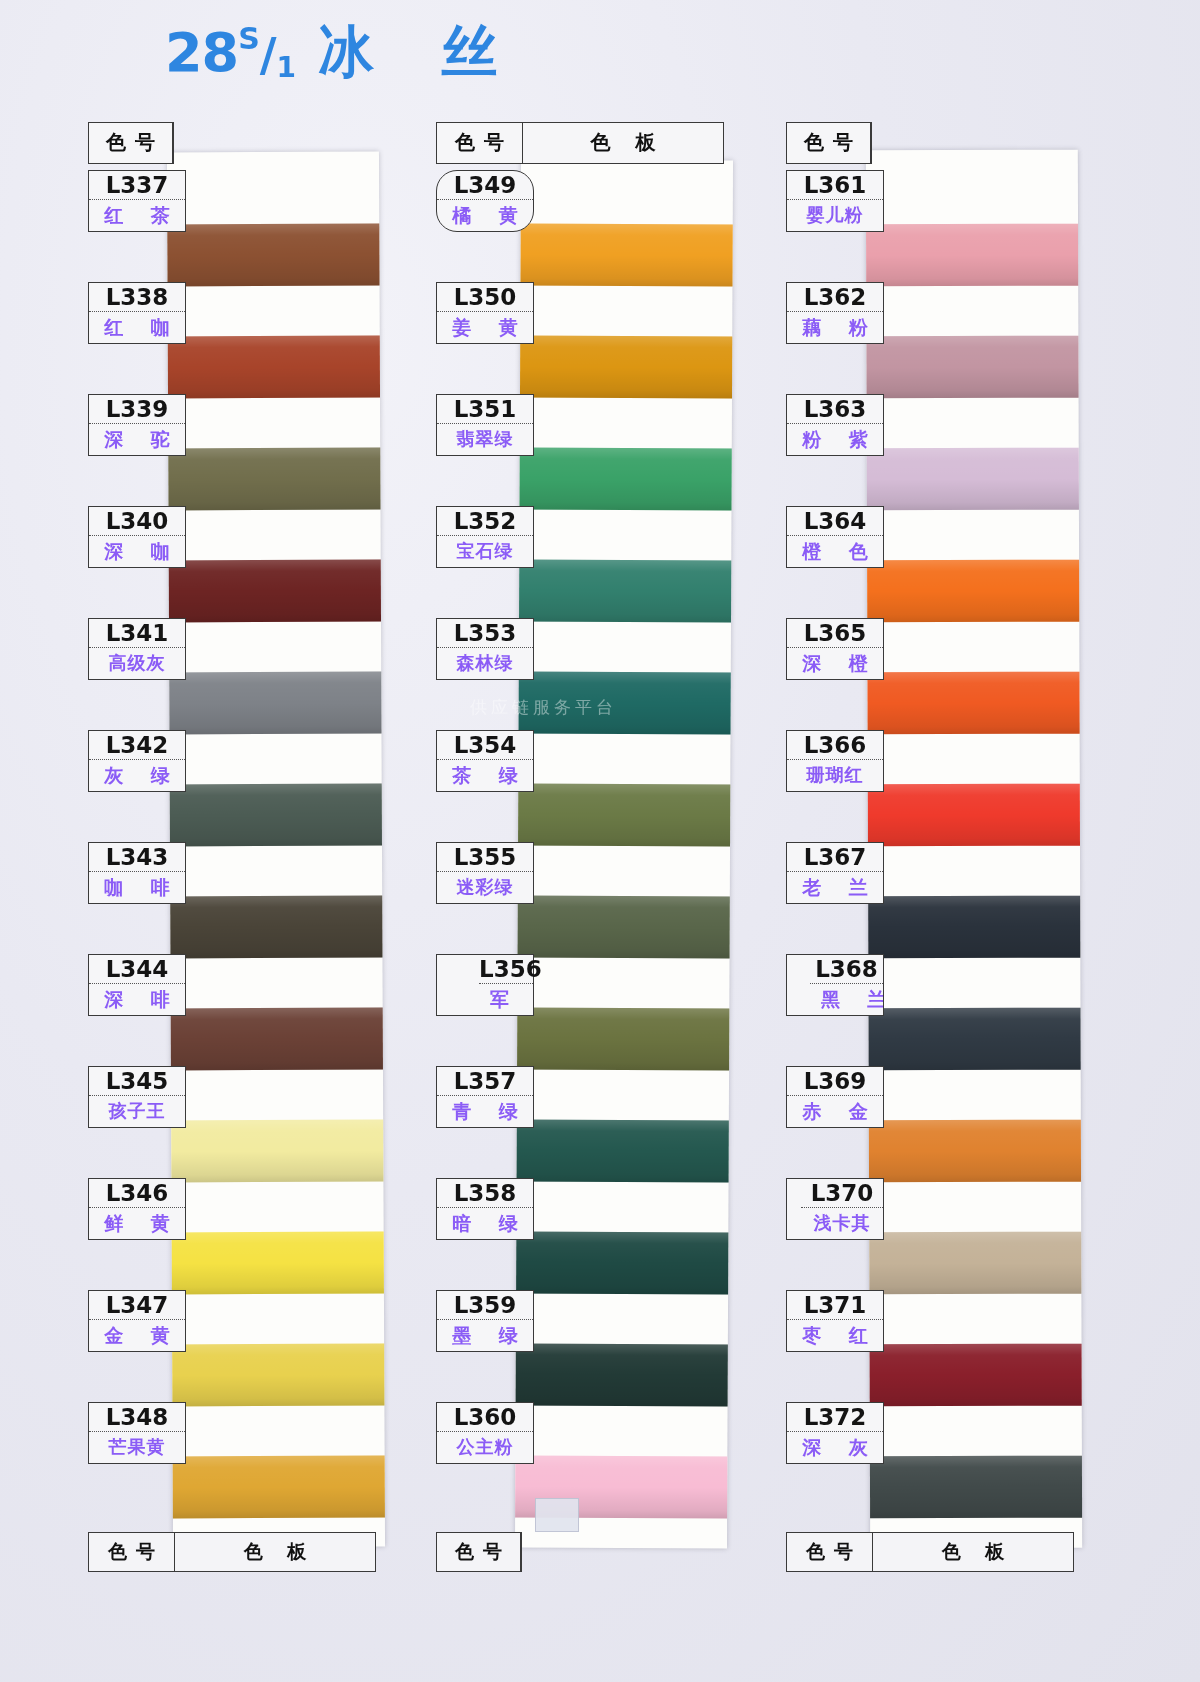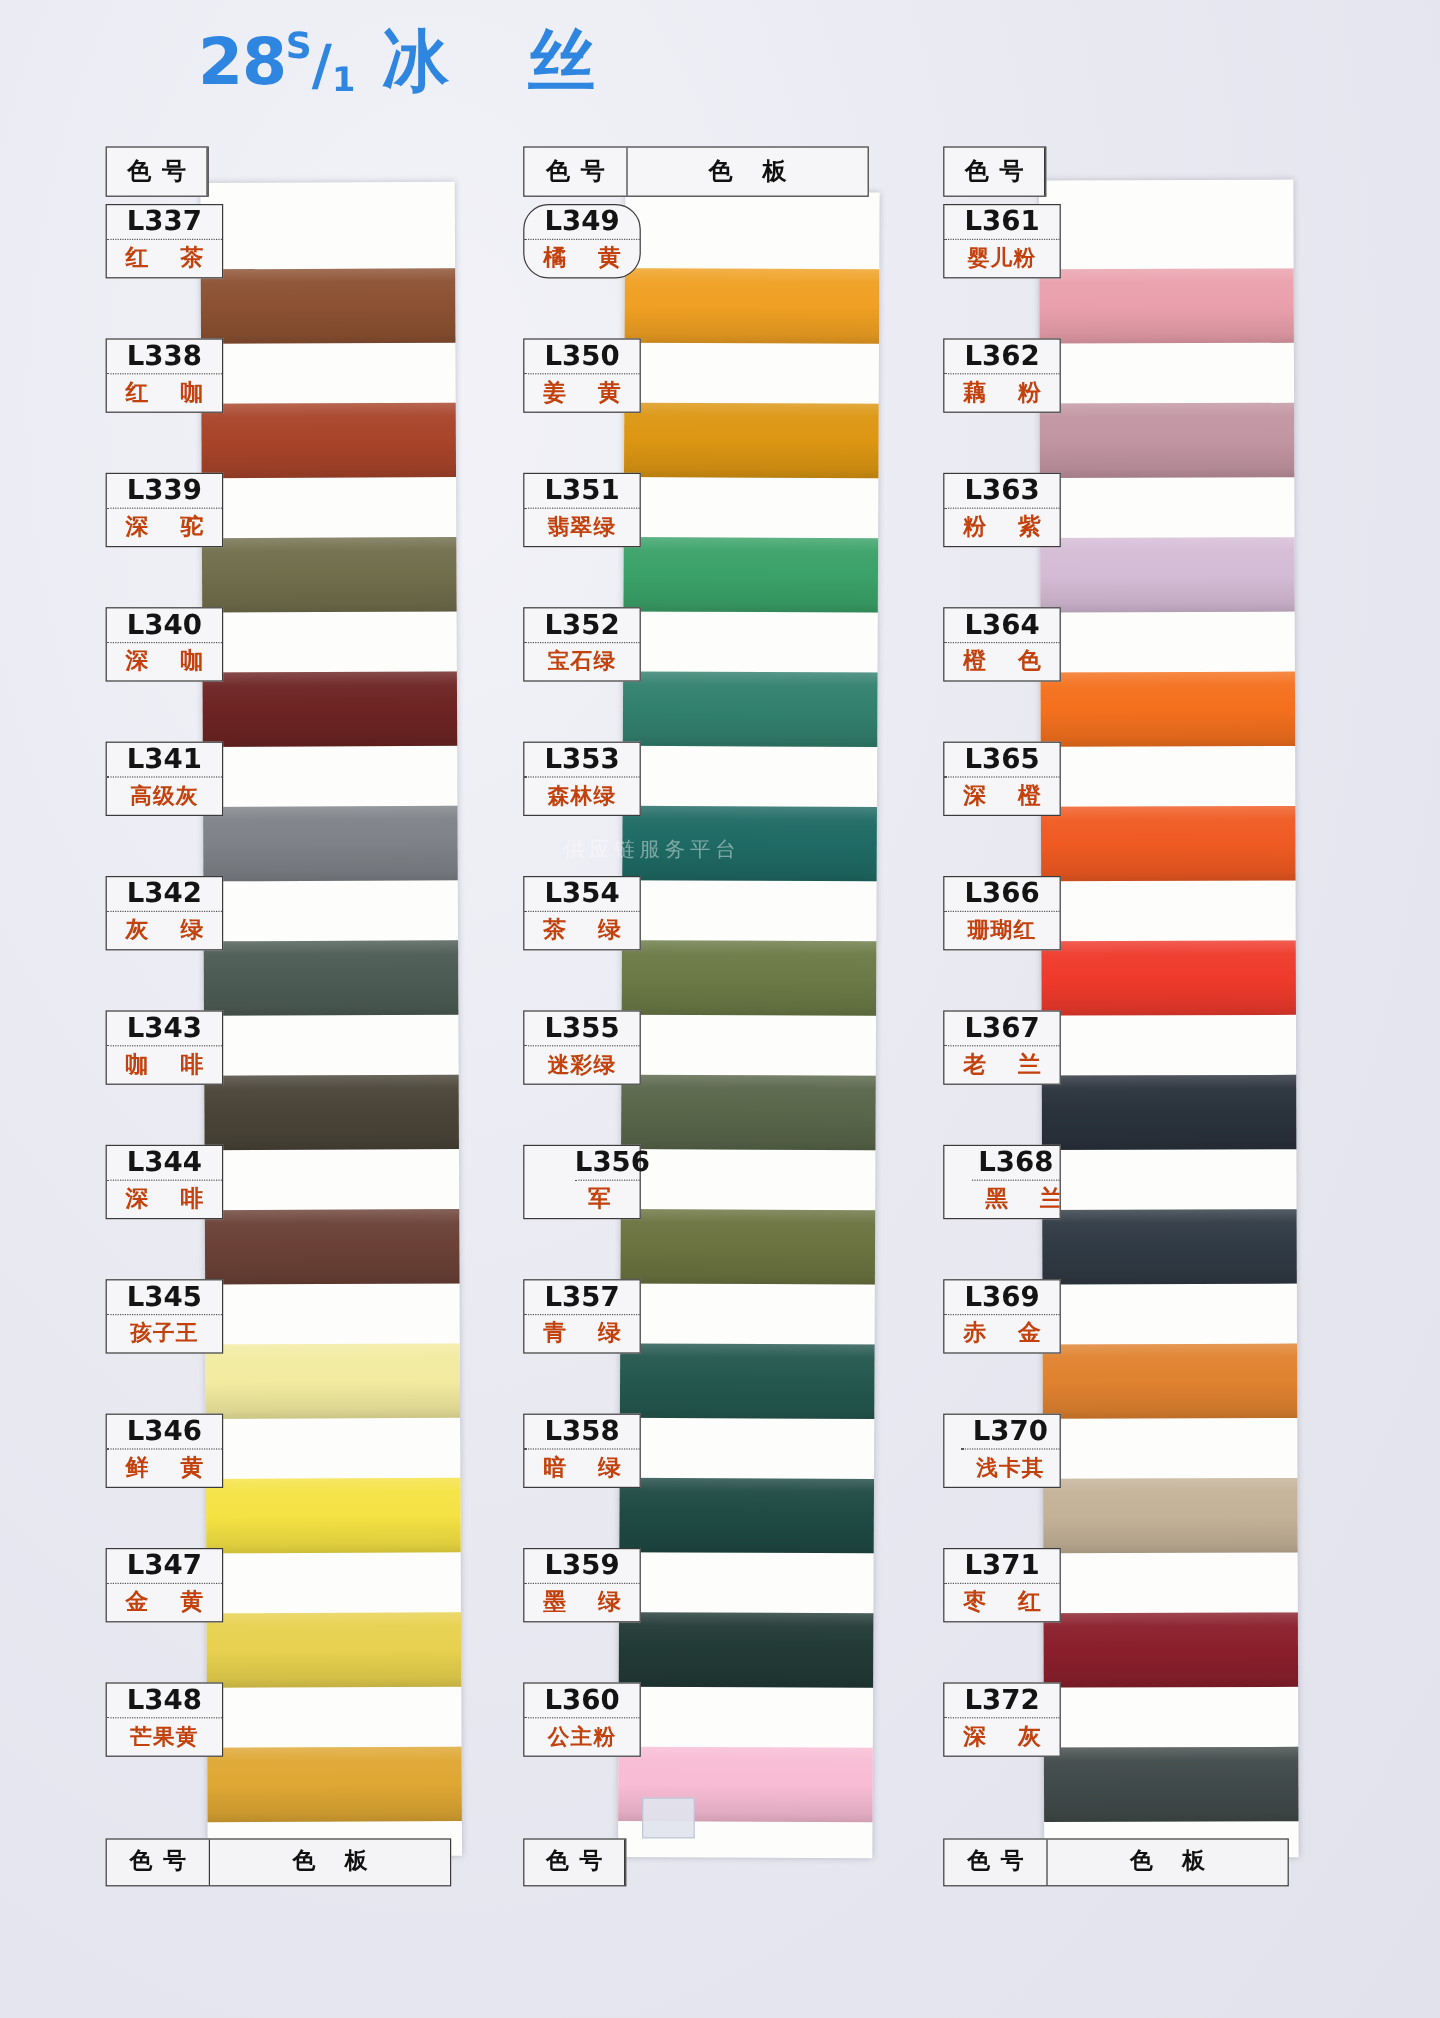--- a/index.html
+++ b/index.html
@@ -34,21 +34,21 @@
     line-height: 1;
   }
   #title .count { font-size: 54px; letter-spacing: -1px; }
   #title .sup { font-size: 30px; vertical-align: 22px; font-weight: bold; }
   #title .slash { font-size: 46px; }
   #title .sub { font-size: 28px; vertical-align: -6px; }
   #title .name {
     font-size: 56px;
     letter-spacing: 26px;
     margin-left: 22px;
-    font-family: Liberation Serif, serif;
+    font-family: Liberation Sans, sans-serif;
   }
 
   #composition {
     position: absolute;
     right: 195px; top: 34px;
     text-align: center;
     color: #2a2a2a;
     font-size: 21px;
     line-height: 1.42;
     font-family: "DejaVu Sans", sans-serif;
@@ -118,22 +118,22 @@
     color: #141414;
     font-family: "DejaVu Sans", sans-serif;
     letter-spacing: 0px;
     border-bottom: 1.5px dotted #555;
   }
   .label-box .cname {
     height: 31px;
     line-height: 31px;
     text-align: center;
     font-size: 19px;
-    color: #c2410c;
-    font-family: Liberation Serif, serif;
+    color: #8b5cf6;
+    font-family: Liberation Sans, sans-serif;
     font-weight: bold;
     white-space: nowrap;
     overflow: hidden;
   }
   .label-box .cname.w2 { letter-spacing: 11px; padding-left: 11px; }
   .label-box .cname.w3 { letter-spacing: 1px; font-size: 18px; }
 
   
   .hdr-box {
     position: absolute;

